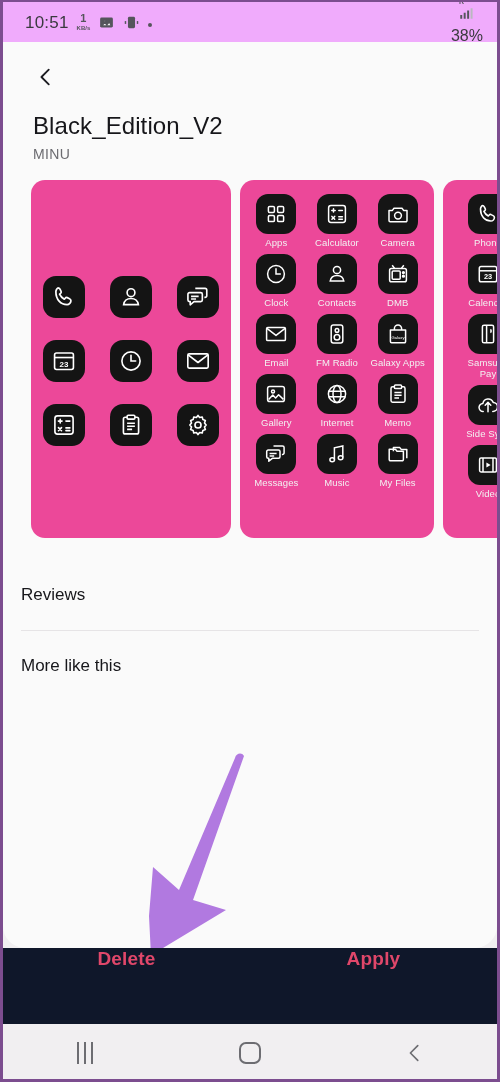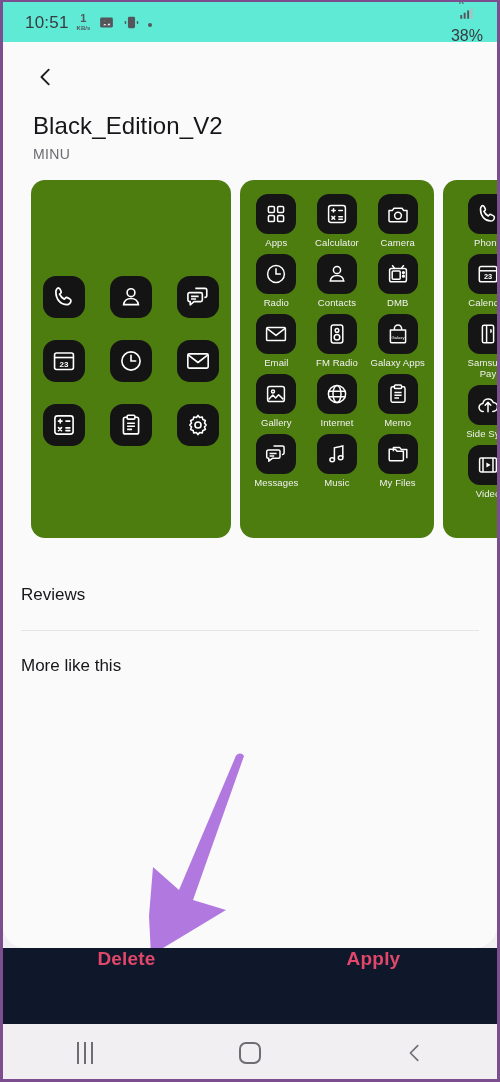--- a/index.html
+++ b/index.html
@@ -24,21 +24,21 @@
     border-bottom: 3px solid #7c4d8f;
     background: #f1eff1;
     overflow: hidden;
   }
 
   
   .statusbar {
     position: absolute;
     top: 0; left: 0; right: 0;
     height: 40px;
-    background: #5eead4;
+    background: #f0abfc;
     display: flex;
     align-items: center;
     padding: 0 14px 0 22px;
     box-sizing: border-box;
   }
   .sb-left { display: flex; align-items: flex-end; gap: 8px; flex: 1; }
   .sb-right { display: flex; align-items: center; gap: 6px; flex-direction: column; }
   .clock { font-size: 17px; color: #3a3a3f; letter-spacing: .2px; line-height: 1; }
   .netspeed {
     display: flex; flex-direction: column; align-items: center;
@@ -79,21 +79,21 @@
   
   .carousel {
     margin-top: 18px;
     padding-left: 28px;
     display: flex;
     gap: 9px;
     overflow: hidden;
     height: 360px;
   }
   .preview {
-    background: #4d7c0f;
+    background: #ec4899;
     border-radius: 14px;
     flex: 0 0 auto;
     height: 358px;
     overflow: hidden;
     position: relative;
   }
   .preview.p1 { width: 200px; }
   .preview.p2 { width: 194px; }
   .preview.p3 { width: 90px; }
 
@@ -403,21 +403,21 @@
             <div class="lbl">Camera</div>
           </div>
 
           <div class="app">
             <div class="tile2">
               <svg viewBox="0 0 24 24" fill="none" stroke="#fff" stroke-width="1.5" stroke-linecap="round">
                 <circle cx="12" cy="12" r="8.4"></circle>
                 <path d="M12 6.8V12h4.3"></path>
               </svg>
             </div>
-            <div class="lbl">Radio</div>
+            <div class="lbl">Clock</div>
           </div>
 
           <div class="app">
             <div class="tile2">
               <svg viewBox="0 0 24 24" fill="none" stroke="#fff" stroke-width="1.5" stroke-linecap="round">
                 <circle cx="12" cy="8" r="3.6"></circle>
                 <path d="M5.2 19c.6-3.6 3.4-5.6 6.8-5.6S18.2 15.4 18.8 19z"></path>
               </svg>
             </div>
             <div class="lbl">Contacts</div>

